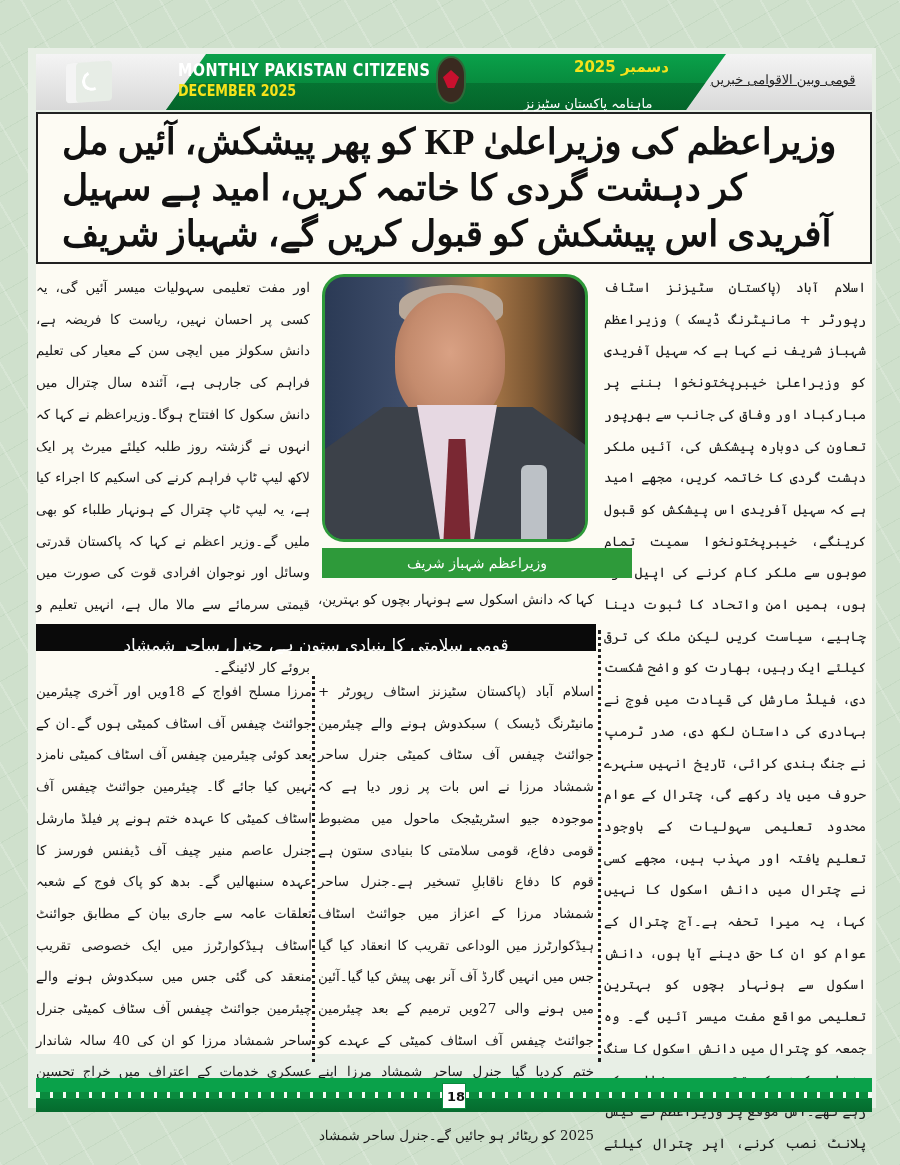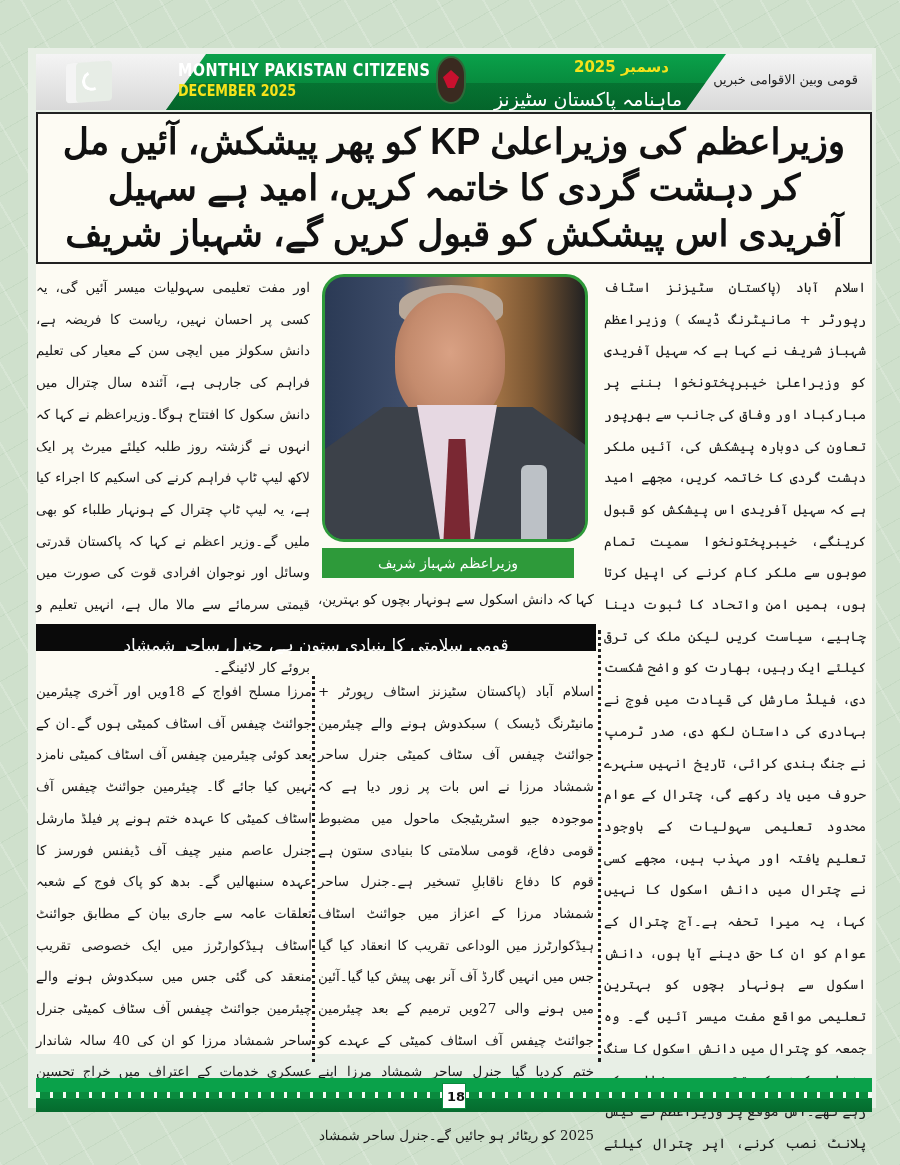--- a/index.html
+++ b/index.html
@@ -62,34 +62,35 @@
   }
   .logo::after {
     content: ""; position: absolute; left: 5px; top: 12px; width: 16px; height: 18px;
     background: #c8102e; clip-path: polygon(50% 0, 100% 40%, 70% 100%, 30% 100%, 0 40%);
   }
   .date-ur {
     position: absolute; left: 574px; top: 58px; color: #f5e21b; font-weight: bold; font-size: 15px;
     direction: rtl;
   }
   .title-ur {
-    position: absolute; left: 478px; top: 88px; width: 220px; color: #fff; font-size: 19px; direction: rtl; text-align: center;
+    position: absolute; left: 478px; top: 96px; width: 220px; color: #fff; font-size: 13px; direction: rtl; text-align: center;
   }
   .section-ur {
-    position: absolute; left: 708px; top: 72px; width: 150px; color: #222; font-size: 13px; direction: rtl; text-align: right;
+    position: absolute; left: 708px; top: 72px; width: 150px; color: #222; font-size: 13px; direction: rtl; text-align: center;
     font-family: "DejaVu Serif", serif;
+    text-decoration: underline;
   }
   
   .headline-box {
     position: absolute; left: 36px; top: 112px; width: 836px; height: 152px;
     border: 2px solid #222; background: #fdfbf3;
     display: flex; align-items: center; justify-content: center;
   }
   .headline {
-    direction: rtl; text-align: center; font-family: Liberation Sans, sans-serif;
+    direction: rtl; text-align: left; font-family: Liberation Serif, serif;
     font-weight: bold; font-size: 36px; line-height: 46px; color: #111; padding: 0 24px;
   }
   
   .col {
     position: absolute; direction: rtl; text-align: justify; font-family: "DejaVu Serif", serif;
     font-size: 13.4px; line-height: 31.7px; color: #1a1a1a;
   }
   .col-right { left: 604px; top: 272px; width: 262px; height: 790px; }
   .col-left-top { left: 36px; top: 272px; width: 274px; height: 340px; }
   .col-mid-bottom { left: 318px; top: 676px; width: 276px; height: 386px; }
@@ -122,21 +123,21 @@
   }
   .photo .tie {
     position: absolute; left: 118px; top: 162px; width: 28px; height: 110px;
     background: #7a2833; clip-path: polygon(20% 0, 80% 0, 100% 100%, 0 100%);
   }
   .photo .glass {
     position: absolute; left: 196px; top: 188px; width: 26px; height: 80px;
     background: rgba(220,225,230,0.8); border-radius: 6px 6px 0 0;
   }
   .caption {
-    position: absolute; left: 322px; top: 548px; width: 252px; height: 30px;
+    position: absolute; left: 322px; top: 548px; width: 310px; height: 30px;
     background: #2e9a3a; color: #fff; direction: rtl; text-align: center;
     font-family: "DejaVu Serif", serif; font-size: 14px; line-height: 30px;
   }
   .under-caption {
     position: absolute; left: 318px; top: 584px; width: 276px; direction: rtl; text-align: justify;
     font-family: "DejaVu Serif", serif; font-size: 13.4px; line-height: 31px; color: #1a1a1a;
   }
   .sub-headline {
     position: absolute; left: 36px; top: 624px; width: 560px; height: 27px;
     background: #0a0a0a; color: #fff; direction: rtl; text-align: center;

